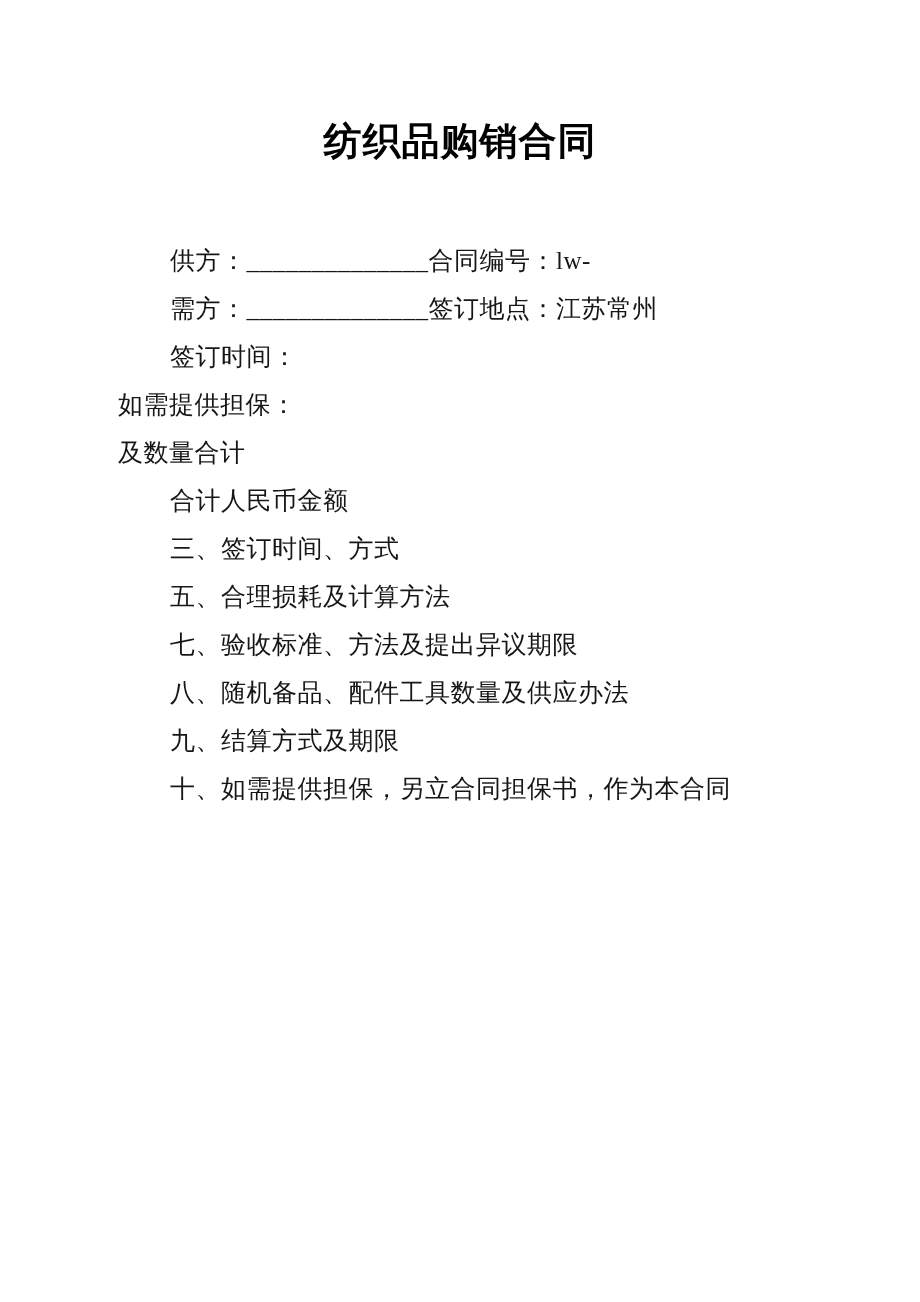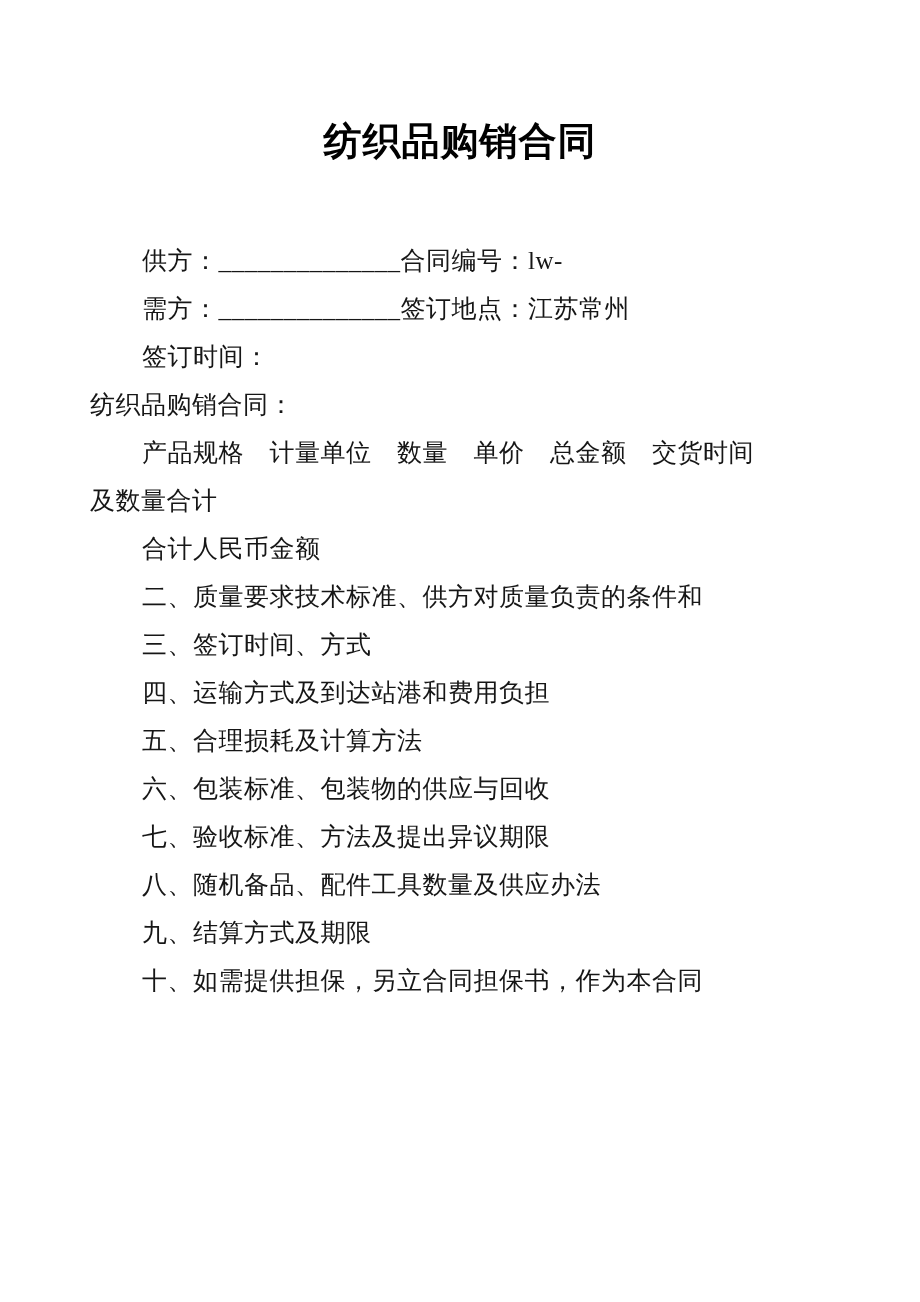--- a/index.html
+++ b/index.html
@@ -20,21 +20,21 @@
     padding-top: 116px;
     text-align: center;
     font-size: 38px;
     line-height: 50px;
     font-weight: 700;
     letter-spacing: 1px;
     color: #000000;
   }
   .doc-body {
     margin-top: 71px;
-    margin-left: 90px;
+    margin-left: 118px;
     margin-right: 120px;
     font-size: 25px;
     line-height: 48px;
     color: #161616;
   }
   .line {
     white-space: nowrap;
     letter-spacing: 0.5px;
   }
   .line.indent {
@@ -43,27 +43,23 @@
 </style>
 </head>
 <body>
 
 <div class="page">
   <h1 class="doc-title">纺织品购销合同</h1>
   <div class="doc-body">
       <div class="line indent">供方：______________合同编号：lw-</div>
       <div class="line indent">需方：______________签订地点：江苏常州</div>
       <div class="line indent">签订时间：</div>
-      <div class="line">纺织品购销合同：</div>
-      <div class="line indent">产品规格　计量单位　数量　单价　总金额　交货时间</div>
+      <div class="line">如需提供担保：</div>
       <div class="line">及数量合计</div>
       <div class="line indent">合计人民币金额</div>
-      <div class="line indent">二、质量要求技术标准、供方对质量负责的条件和</div>
       <div class="line indent">三、签订时间、方式</div>
-      <div class="line indent">四、运输方式及到达站港和费用负担</div>
       <div class="line indent">五、合理损耗及计算方法</div>
-      <div class="line indent">六、包装标准、包装物的供应与回收</div>
       <div class="line indent">七、验收标准、方法及提出异议期限</div>
       <div class="line indent">八、随机备品、配件工具数量及供应办法</div>
       <div class="line indent">九、结算方式及期限</div>
       <div class="line indent">十、如需提供担保，另立合同担保书，作为本合同</div>
     </div>
 </div>
 
 </body></html>

